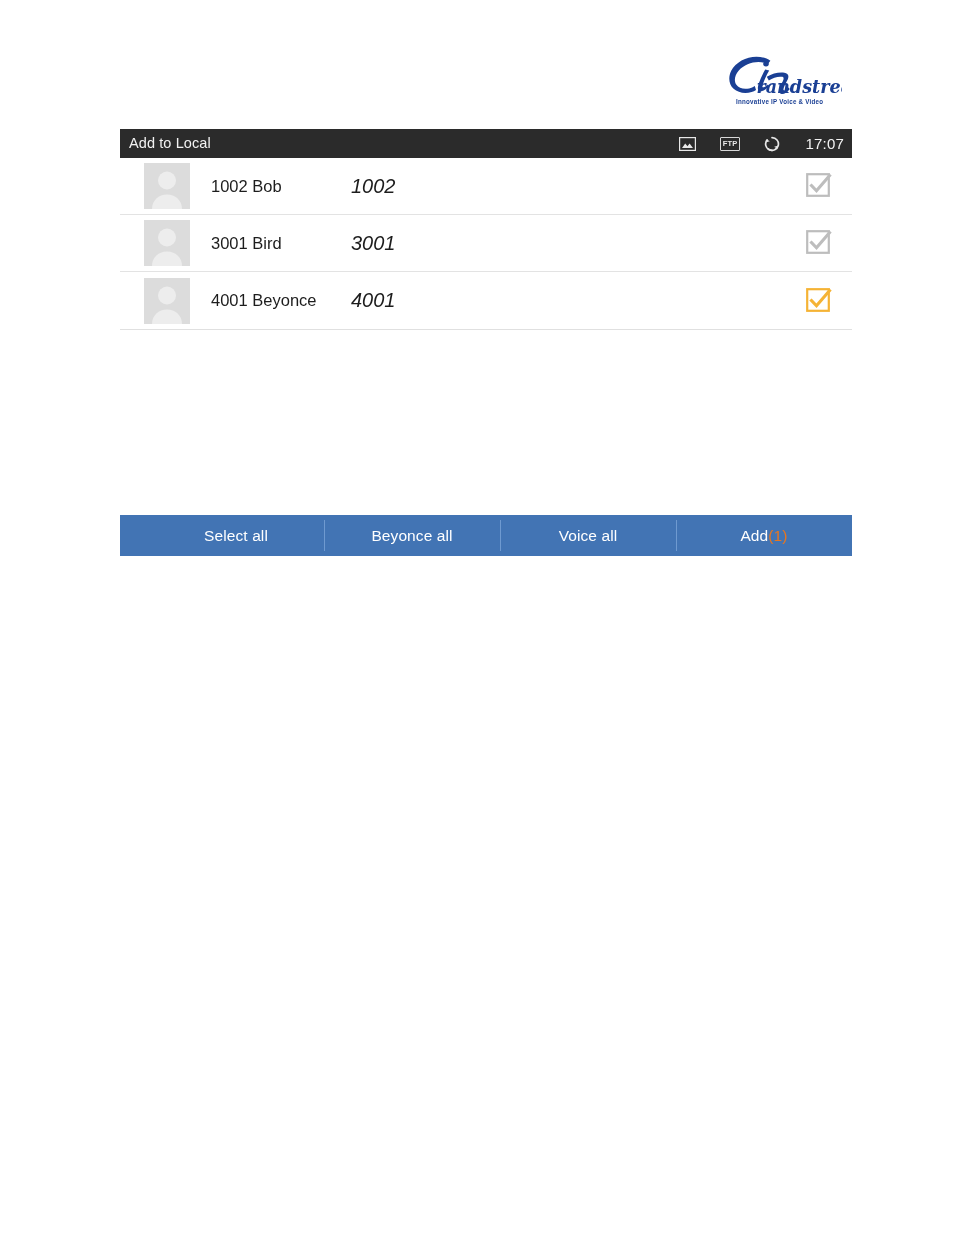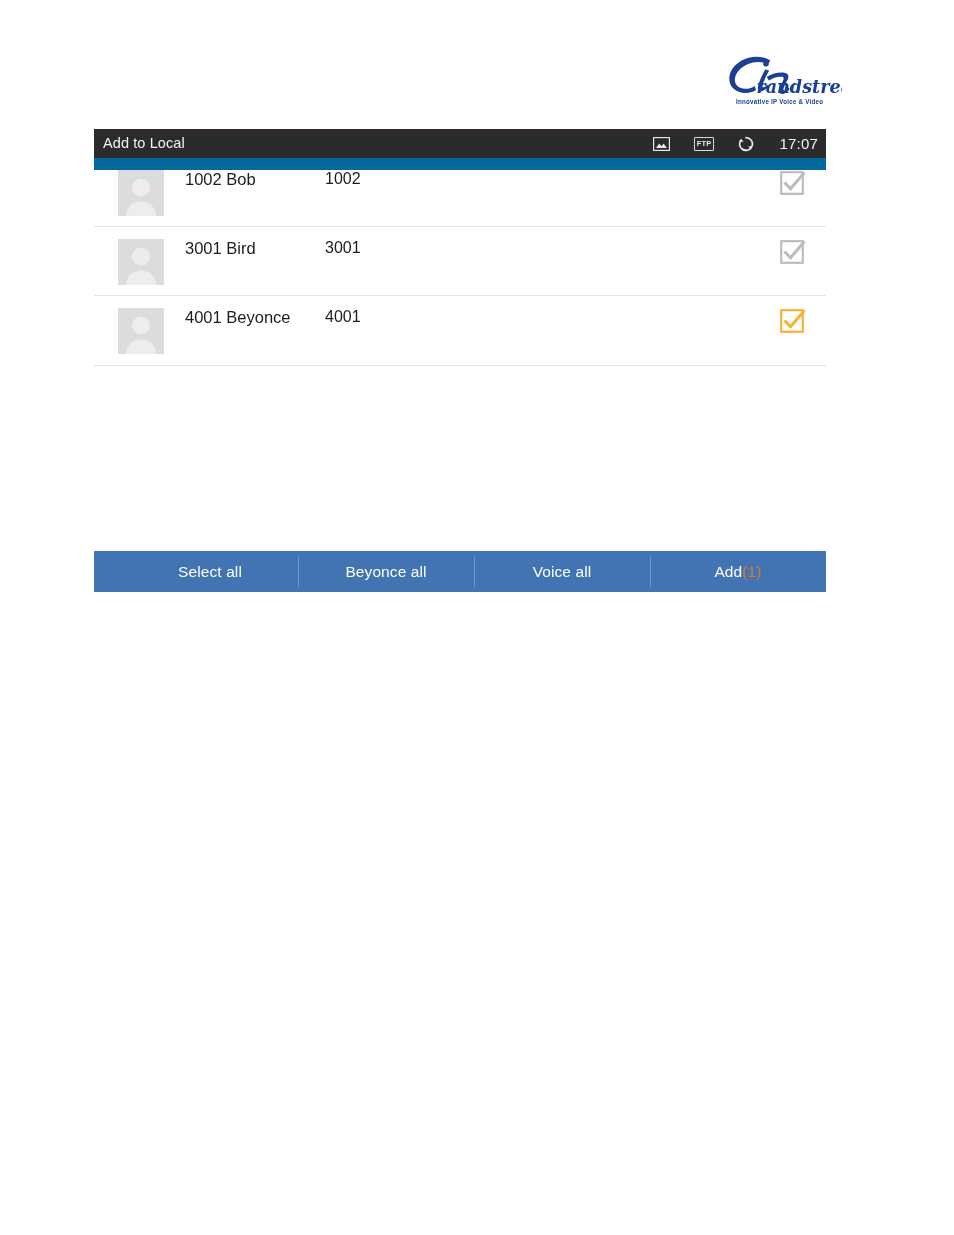--- a/index.html
+++ b/index.html
@@ -42,24 +42,24 @@
     color: #1a3f94;
     font-weight: bold;
     white-space: nowrap;
     transform: scaleY(1.12);
     transform-origin: left top;
   }
 
   
   .panel {
     position: absolute;
-    left: 94px;
+    left: 120px;
     top: 129px;
     width: 732px;
-    background: #0369a1;
+    background: #f97316;
   }
 
   
   .titlebar {
     position: relative;
     height: 29px;
     background: #2b2b2b;
     display: flex;
     align-items: center;
     justify-content: space-between;
@@ -100,50 +100,51 @@
     display: block;
   }
 
   
   .contact-list {
     background: #ffffff;
     border-bottom: 1px solid #e0e0e0;
   }
   .contact-row {
     display: flex;
+    align-items: center;
     height: 57px;
     border-bottom: 1px solid #e3e3e3;
     padding: 0 19px 0 24px;
     box-sizing: border-box;
     background: #ffffff;
-    margin-top: 12px;
   }
   .contact-row:last-child {
     border-bottom: none;
   }
   .avatar {
     width: 46px;
     height: 46px;
     background: #dcdcdc;
     flex: 0 0 auto;
     display: block;
   }
   .contact-name {
     font-size: 16.5px;
     color: #1d1d1d;
     margin-left: 21px;
     width: 140px;
     flex: 0 0 auto;
     white-space: nowrap;
   }
   .contact-number {
-    font-size: 16px;
+    font-size: 20px;
     color: #1d1d1d;
     flex: 1 1 auto;
     white-space: nowrap;
+    font-style: italic;
   }
   .check {
     width: 28px;
     height: 28px;
     flex: 0 0 auto;
     display: block;
   }
 
   
   .list-gap {

